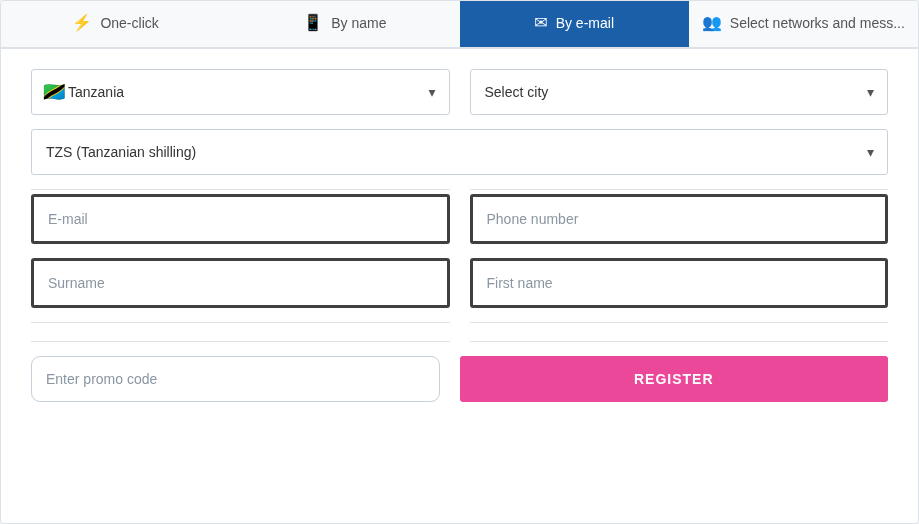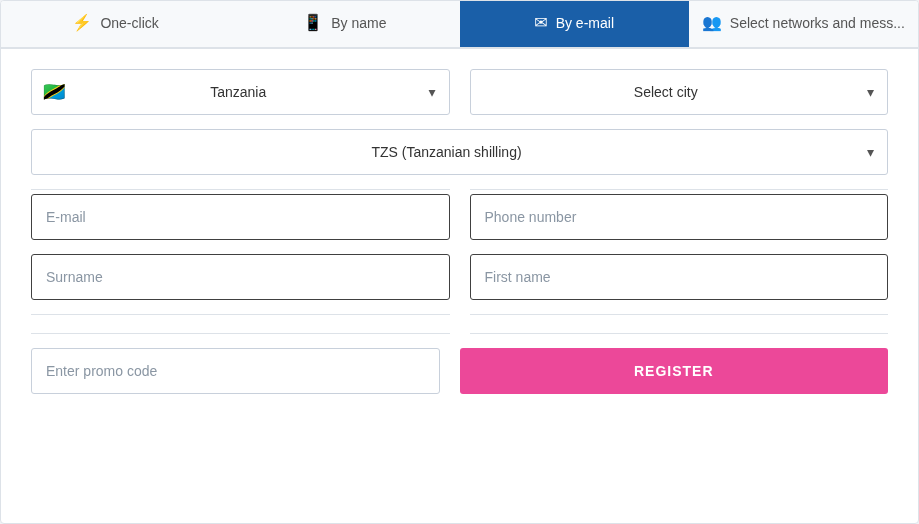--- a/index.html
+++ b/index.html
@@ -59,21 +59,21 @@
       margin-bottom: 14px;
     }
 
     .field {
       flex: 1;
       position: relative;
     }
 
     .field input {
       width: 100%;
-      border: 1px solid #404040;
+      border: 3px solid #404040;
       border-radius: 3px;
       padding: 14px 42px 14px 14px;
       font-size: 14px;
       color: #333;
       outline: none;
       background: #fff;
     }
     .field input::placeholder {
       color: #8a96a3;
     }
@@ -99,21 +99,20 @@
       width: 100%;
       border: 1px solid #c8d0db;
       border-radius: 3px;
       padding: 14px 40px 14px 14px;
       font-size: 14px;
       color: #333;
       outline: none;
       background: #fff;
       appearance: none;
       cursor: pointer;
-      text-align: center;
     }
     .select-field .chevron {
       position: absolute;
       right: 14px;
       top: 50%;
       transform: translateY(-50%);
       pointer-events: none;
       color: #555;
       font-size: 14px;
     }
@@ -147,21 +146,21 @@
       display: flex;
       gap: 20px;
       margin-top: 14px;
     }
     .promo-field {
       flex: 1;
     }
     .promo-field input {
       width: 100%;
       border: 1px solid #c8d0db;
-      border-radius: 3px;
+      border-radius: 9px;
       padding: 14px 14px;
       font-size: 14px;
       color: #333;
       outline: none;
       background: #fff;
     }
     .promo-field input::placeholder {
       color: #8a96a3;
     }
     .register-btn {

